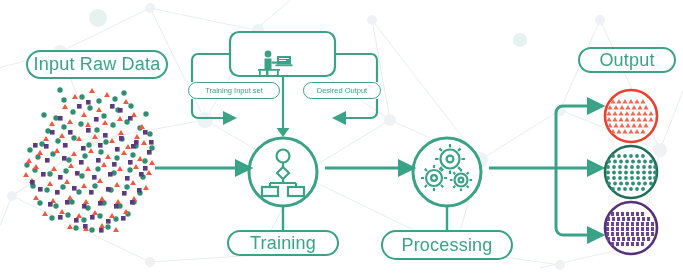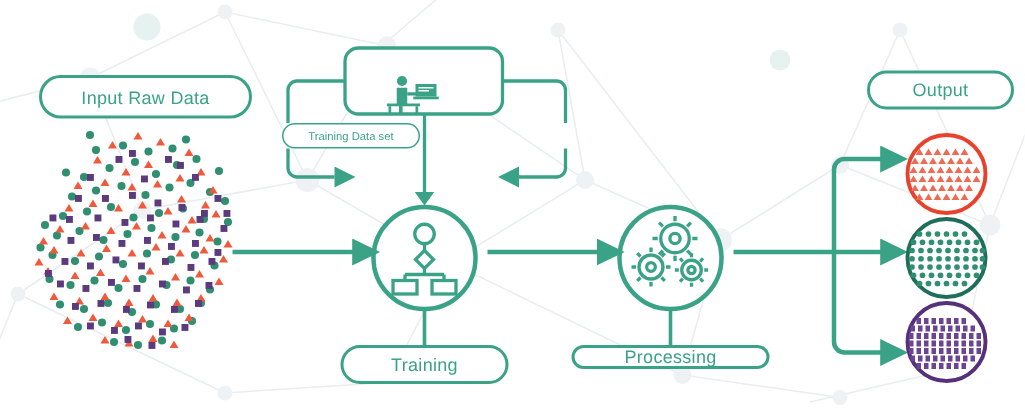--- a/index.html
+++ b/index.html
@@ -4,26 +4,26 @@
 <style>
   html,body{margin:0;padding:0;background:#fff;}
   body{width:683px;height:278px;overflow:hidden;
        font-family:"Liberation Sans","DejaVu Sans",sans-serif;}
   #stage{position:relative;width:683px;height:278px;background:#ffffff;overflow:hidden;}
   #bgnet{position:absolute;left:0;top:0;width:683px;height:278px;}
   #art{position:absolute;left:0;top:0;width:683px;height:278px;}
   .lbl{position:absolute;display:flex;align-items:center;justify-content:center;
        box-sizing:border-box;border:2.5px solid #3aa387;border-radius:40px;
        background:#ffffff;color:#3aa387;white-space:nowrap;}
-  .lbl-lg{font-size:12px;letter-spacing:.2px;}
+  .lbl-lg{font-size:18px;letter-spacing:.2px;}
   .lbl-sm{font-size:7.5px;border-width:1.6px;letter-spacing:0px;}
   #inputRaw{left:26px;top:50px;width:142px;height:29px;}
   #outputLbl{left:578px;top:47px;width:98px;height:26px;text-align:center;}
   #algoLbl{left:227px;top:230px;width:112px;height:26px;}
-  #procLbl{left:381px;top:230px;width:132px;height:16px;}
+  #procLbl{left:381px;top:230px;width:132px;height:30px;}
   #trainLbl{left:188px;top:82px;width:92px;height:17px;}
   #desiredLbl{left:303px;top:82px;width:78px;height:17px;}
   #supTitle{position:absolute;left:247px;top:37px;width:70px;height:12px;
             display:flex;align-items:center;justify-content:center;
             color:#3aa387;font-size:7.5px;white-space:nowrap;}
 </style>
 </head>
 <body>
 
 <div id="stage">
@@ -587,17 +587,18 @@
   </svg>
 
   <div class="lbl lbl-lg" id="inputRaw">Input Raw Data</div>
 
   <div class="lbl lbl-lg" id="outputLbl">Output</div>
 
   <div class="lbl lbl-lg" id="algoLbl">Training</div>
 
   <div class="lbl lbl-lg" id="procLbl">Processing</div>
 
-  <div class="lbl lbl-sm" id="trainLbl">Training Data set</div>
-
+  <div class="lbl lbl-sm" id="trainLbl">Training Input set</div>
+
+  <div class="lbl lbl-sm" id="desiredLbl">Desired Output</div>
 
 
 </div>
 
 </body></html>

